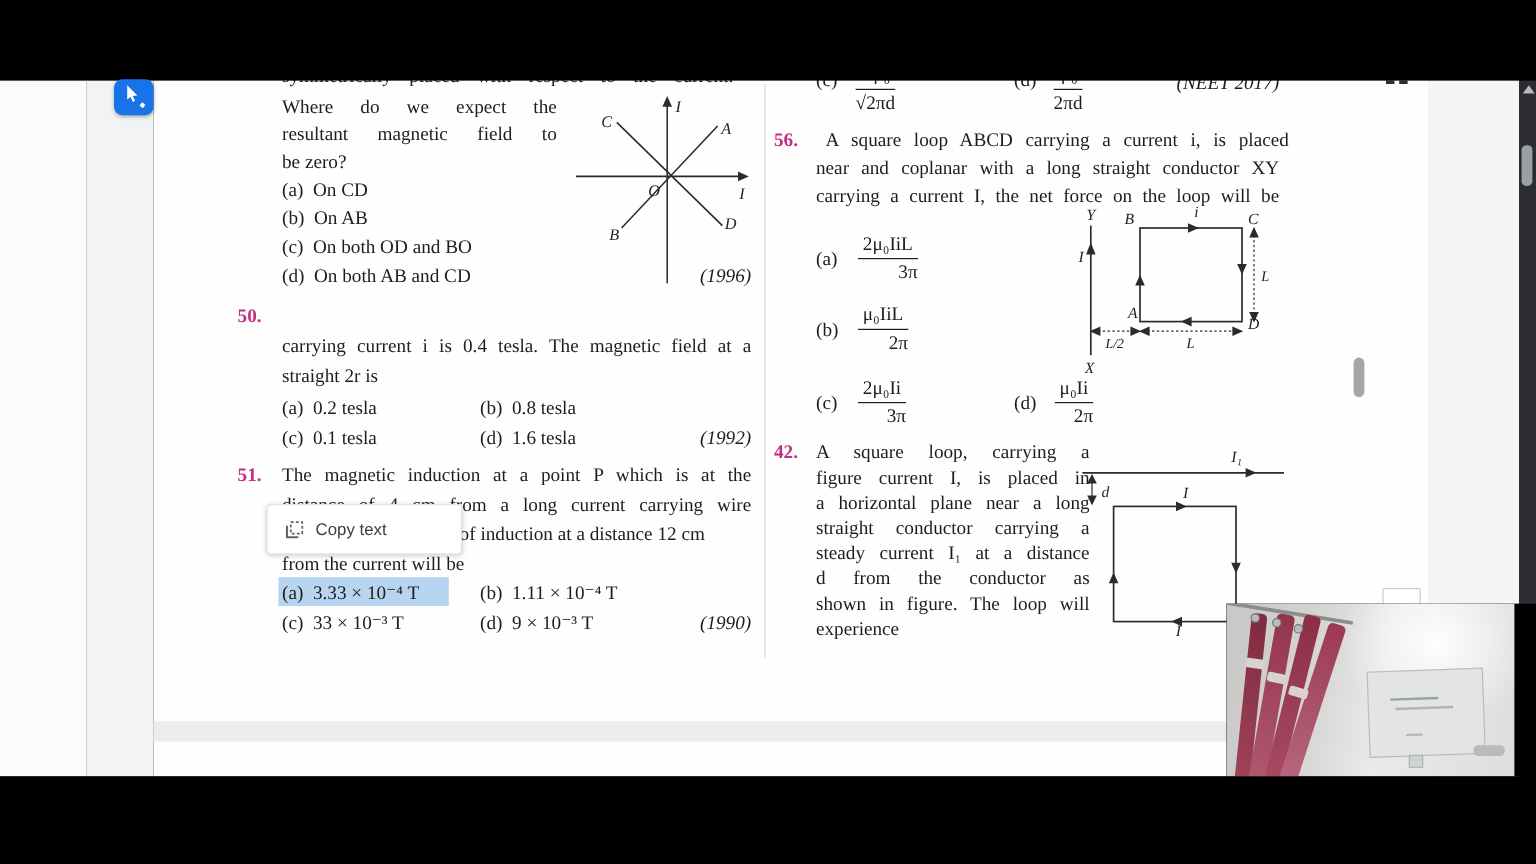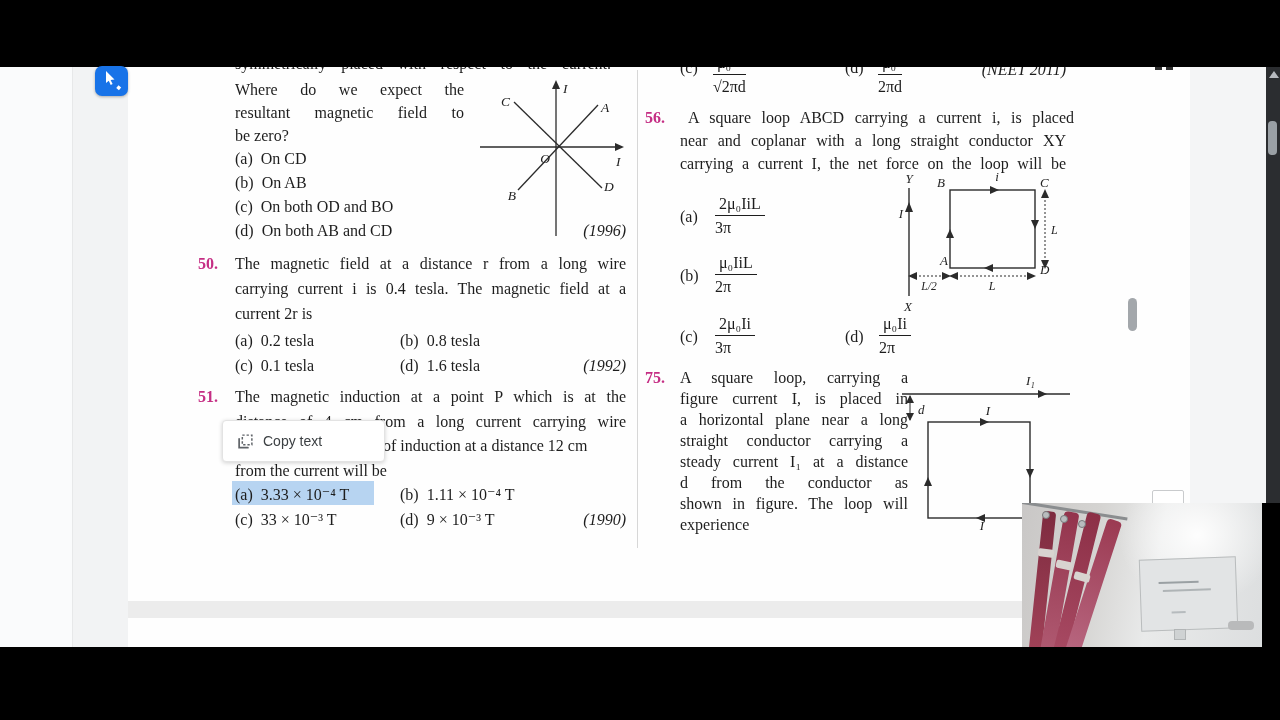--- a/index.html
+++ b/index.html
@@ -15,21 +15,21 @@
   .scroll-strip{left:1266px;top:67px;width:14px;height:580px;background:#2b2d30;z-index:8;}
   .bar-top{left:0;top:0;width:1280px;height:67px;background:#000;z-index:50;}
   .bar-bottom{left:0;top:647px;width:1280px;height:73px;background:#000;z-index:50;}
   .col-divider{left:637px;top:70px;width:1px;height:478px;background:#d7d7d7;z-index:4;}
   
   .ln{position:absolute;font-size:16px;line-height:24px;color:#1d1d1d;white-space:pre;z-index:5;}
   .just{white-space:normal;text-align:justify;height:24px;overflow:hidden;}
   .just::after{content:"";display:inline-block;width:100%;height:0;}
   .yr{font-style:italic;text-align:right;white-space:pre;}
   .qnum{position:absolute;font-size:16px;line-height:24px;font-weight:bold;color:#c52e84;z-index:5;}
-  .frac{position:absolute;text-align:left;font-size:16px;line-height:21px;color:#1d1d1d;z-index:5;}
+  .frac{position:absolute;text-align:right;font-size:16px;line-height:21px;color:#1d1d1d;z-index:5;}
   .frac .num{display:block;border-bottom:1.4px solid #1d1d1d;padding:0 4px 1px;}
   .frac .den{display:block;padding-top:1px;}
   .hl{left:232px;top:481px;width:142px;height:24px;background:#b7d4f1;z-index:4;}
   
   .tooltip{left:222px;top:420px;width:163px;height:42px;background:#fff;border:1px solid #e3e3e3;
            border-radius:4px;box-shadow:0 1px 4px rgba(0,0,0,.18);z-index:20;display:flex;align-items:center;
            padding-left:14px;box-sizing:border-box;font-family:"Liberation Sans","DejaVu Sans",sans-serif;}
   .tooltip .lbl{font-size:14px;color:#3c4043;margin-left:9px;text-align:center;}
   
   .cursor-btn{left:95px;top:66px;width:33px;height:30px;background:#1873e8;border-radius:7px;z-index:55;
@@ -100,23 +100,22 @@
     <text x="40" y="30" text-anchor="end" font-size="13.5">C</text>
     <text x="131" y="36" font-size="13.5">A</text>
     <text x="46" y="124" text-anchor="end" font-size="13.5">B</text>
     <text x="134" y="115" font-size="13.5">D</text>
     <text x="80" y="87" text-anchor="end" font-size="13.5">O</text>
     <text x="93" y="17" font-size="13.5">I</text>
     <text x="146" y="90" font-size="13.5">I</text>
   </svg>
 
   <div class="qnum" style="left:198px;top:252px">50.</div>
-  <div class="ln just" style="left:235px;top:252px;width:391px">The magnetic field at a distance r from a long wire</div>
   <div class="ln just" style="left:235px;top:277px;width:391px">carrying current i is 0.4 tesla. The magnetic field at a</div>
-  <div class="ln" style="left:235px;top:302px">current 2r is</div>
+  <div class="ln" style="left:235px;top:302px">straight 2r is</div>
   <div class="ln" style="left:235px;top:329px">(a)  0.2 tesla</div>
   <div class="ln" style="left:400px;top:329px">(b)  0.8 tesla</div>
   <div class="ln" style="left:235px;top:354px">(c)  0.1 tesla</div>
   <div class="ln" style="left:400px;top:354px">(d)  1.6 tesla</div>
   <div class="ln yr" style="left:235px;top:354px;width:391px">(1992)</div>
 
   <div class="qnum" style="left:198px;top:385px">51.</div>
   <div class="ln just" style="left:235px;top:385px;width:391px">The magnetic induction at a point P which is at the</div>
   <div class="ln just" style="left:235px;top:410px;width:391px">distance of 4 cm from a long current carrying wire</div>
   <div class="ln" style="left:383px;top:434px">of induction at a distance 12 cm</div>
@@ -139,21 +138,21 @@
   <div class="ln" style="left:680px;top:56px">(c)</div>
   <div class="frac" style="left:713px;top:52px">
     <span class="num">μ₀</span>
     <span class="den">√2πd</span>
   </div>
   <div class="ln" style="left:845px;top:56px">(d)</div>
   <div class="frac" style="left:878px;top:52px">
     <span class="num">μ₀</span>
     <span class="den">2πd</span>
   </div>
-  <div class="ln yr" style="left:680px;top:58px;width:386px">(NEET 2011)</div>
+  <div class="ln yr" style="left:680px;top:58px;width:386px">(NEET 2017)</div>
 
   <div class="qnum" style="left:645px;top:106px">56.</div>
   <div class="ln just" style="left:688px;top:106px;width:386px">A square loop ABCD carrying a current i, is placed</div>
   <div class="ln just" style="left:680px;top:129px;width:386px">near and coplanar with a long straight conductor XY</div>
   <div class="ln just" style="left:680px;top:152px;width:386px">carrying a current I, the net force on the loop will be</div>
 
   <div class="ln" style="left:680px;top:205px">(a)</div>
   <div class="frac" style="left:715px;top:193px">
     <span class="num">2μ₀IiL</span>
     <span class="den">3π</span>
@@ -205,21 +204,21 @@
     <text x="50" y="15" text-anchor="end" font-size="13">B</text>
     <text x="145" y="15" font-size="13">C</text>
     <text x="53" y="93" text-anchor="end" font-size="13">A</text>
     <text x="145" y="102" font-size="13">D</text>
     <text x="102" y="9" text-anchor="middle" font-size="13">i</text>
     <text x="34" y="118" text-anchor="middle" font-size="11.5">L/2</text>
     <text x="97" y="118" text-anchor="middle" font-size="12">L</text>
     <text x="156" y="62" font-size="12">L</text>
   </svg>
 
-  <div class="qnum" style="left:645px;top:366px">75.</div>
+  <div class="qnum" style="left:645px;top:366px">42.</div>
   <div class="ln just" style="left:680px;top:366px;width:228px">A square loop, carrying a</div>
   <div class="ln just" style="left:680px;top:387px;width:228px">figure current I, is placed in</div>
   <div class="ln just" style="left:680px;top:408px;width:228px">a horizontal plane near a long</div>
   <div class="ln just" style="left:680px;top:429px;width:228px">straight conductor carrying a</div>
   <div class="ln just" style="left:680px;top:450px;width:228px">steady current I₁ at a distance</div>
   <div class="ln just" style="left:680px;top:471px;width:228px">d from the conductor as</div>
   <div class="ln just" style="left:680px;top:492px;width:228px">shown in figure. The loop will</div>
   <div class="ln" style="left:680px;top:513px">experience</div>
 
   <svg class="fig" style="left:900px;top:372px" width="175" height="158" viewBox="0 0 175 158">

